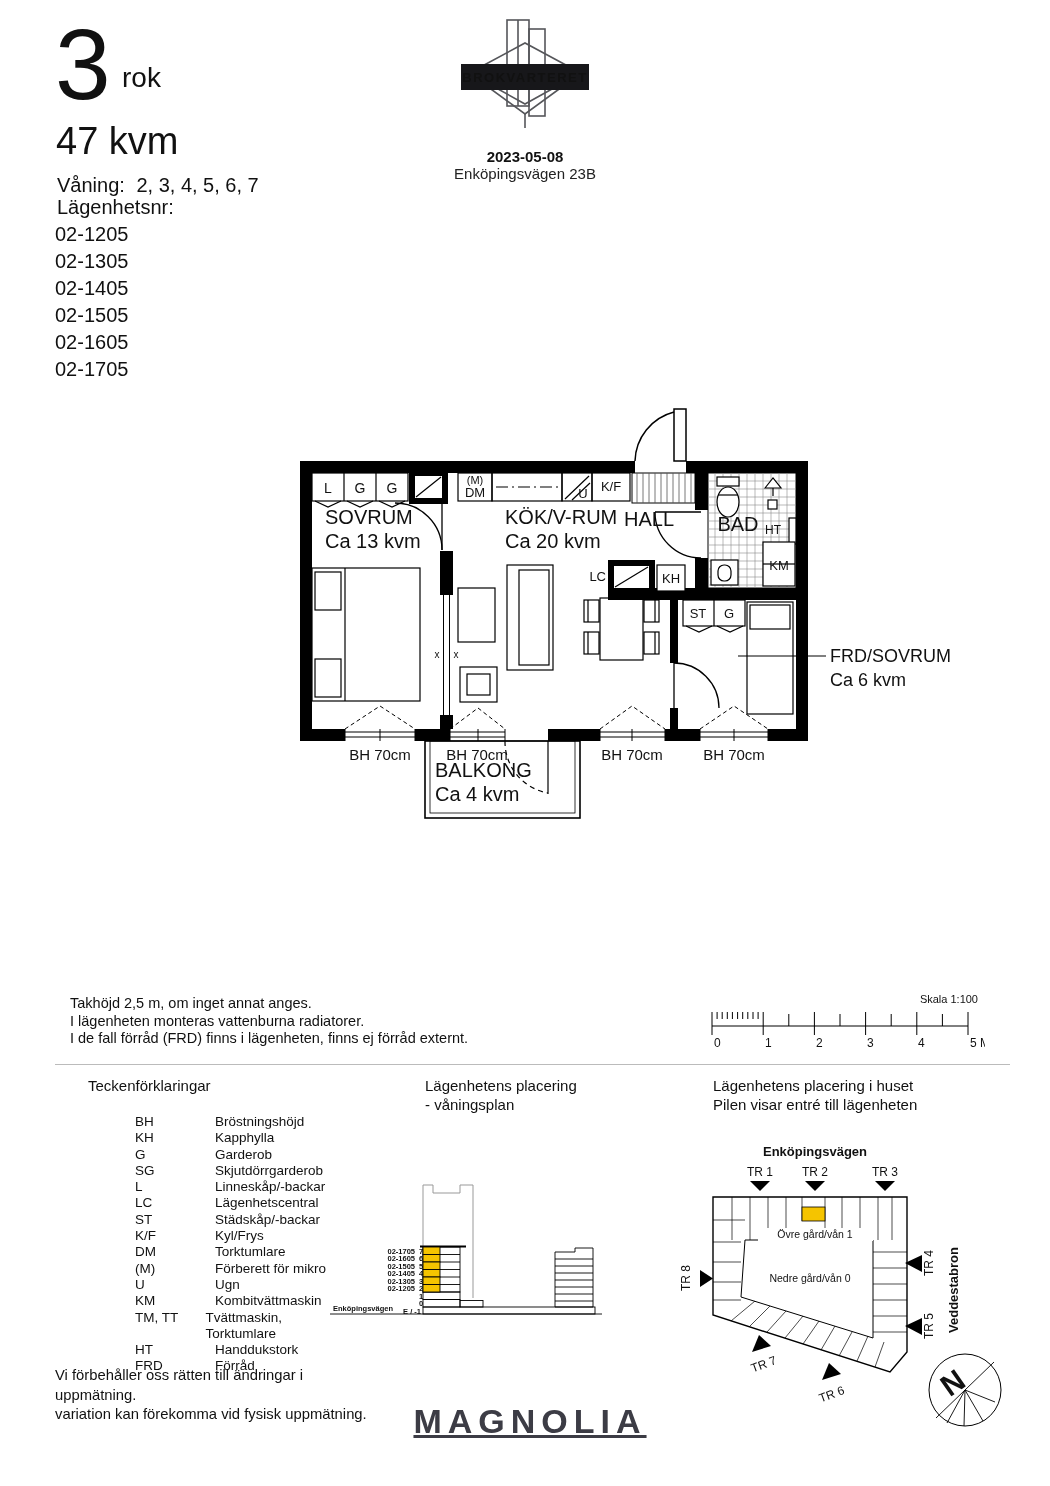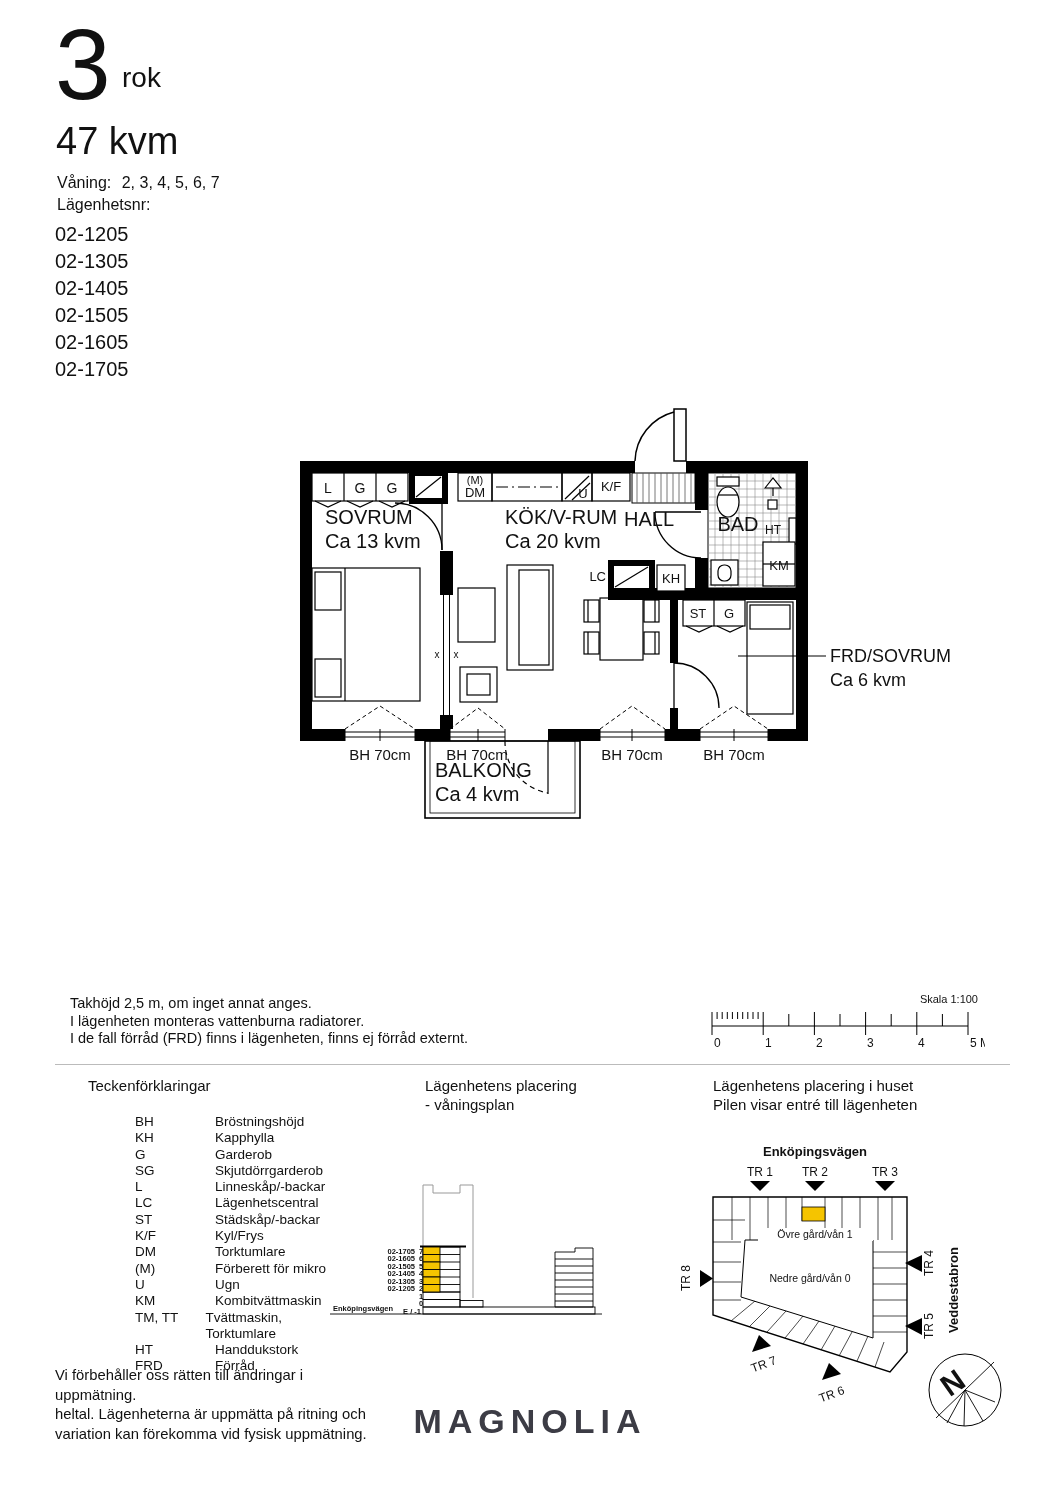--- a/index.html
+++ b/index.html
@@ -2,33 +2,33 @@
 <html><head>
 <meta charset="utf-8">
 <style>
   html,body{margin:0;padding:0;background:#fff;}
   .page{position:relative;width:1050px;height:1486px;background:#fff;overflow:hidden;
         font-family:"Liberation Sans",sans-serif;color:#111;}
   .abs{position:absolute;}
   .big-number{font-size:100px;line-height:0.85;font-weight:400;}
   .rok{font-size:28px;}
   .kvm{font-size:38px;}
-  .meta{font-size:16px;}
+  .meta{font-size:20px;}
   .apt-list{font-size:20px;line-height:27px;}
   .logo-block{text-align:center;width:220px;}
   .logo-date{font-size:15px;font-weight:bold;margin-top:4px;}
   .logo-addr{font-size:15px;color:#222;}
   .notes{font-size:14.5px;line-height:17.5px;}
   .skala{font-size:11px;text-align:right;width:120px;}
   .rule{height:1px;background:#bbb;}
   .sec-title{font-size:15px;line-height:19px;}
   .legend-row{font-size:13.5px;line-height:16.3px;display:flex;}
   .legend-abbr{width:80px;margin-left:47px;}
   .disclaimer{font-size:14.8px;line-height:19.5px;}
-  .brand{font-size:34px;font-weight:bold;letter-spacing:6px;color:#3c3c45;text-align:center;width:300px;}
+  .brand{font-size:34px;font-weight:bold;letter-spacing:6px;color:#3c3c45;text-align:center;width:300px;text-decoration:underline;}
   svg text{font-family:"Liberation Sans",sans-serif;fill:#111;}
   .w{stroke:#000;fill:none;}
 </style>
 </head>
 <body>
 
 <div class="page">
 
   <div class="abs big-number" style="left:55px;top:22px;">3</div>
   <div class="abs rok" style="left:122px;top:62px;">rok</div>
@@ -42,20 +42,37 @@
 
   <div class="abs apt-list" style="left:55px;top:221px;">
     <div>02-1205</div>
     <div>02-1305</div>
     <div>02-1405</div>
     <div>02-1505</div>
     <div>02-1605</div>
     <div>02-1705</div>
   </div>
 
+  <div class="abs logo-block" style="left:415px;top:14px;">
+    <svg width="140" height="126" viewBox="0 0 140 126">
+      <g stroke="#55565a" stroke-width="1.6" fill="none">
+        <polyline points="18,57 70,29 122,57"></polyline>
+        <polyline points="18,57 18,62 70,100 122,62 122,57"></polyline>
+        <line x1="70" y1="100" x2="70" y2="114"></line>
+        <polyline points="34,70 70,90 106,70"></polyline>
+        <rect x="52" y="6" width="22" height="86"></rect>
+        <line x1="63" y1="6" x2="63" y2="92"></line>
+        <rect x="74" y="15" width="16" height="87"></rect>
+      </g>
+      <rect x="6" y="50" width="128" height="26" fill="#17171a"></rect>
+      <text x="70" y="68" font-size="13" font-weight="bold" letter-spacing="1.5" text-anchor="middle" fill="#ffffff">BROKVARTERET</text>
+    </svg>
+    <div class="logo-date">2023-05-08</div>
+    <div class="logo-addr">Enköpingsvägen 23B</div>
+  </div>
 
   <svg class="abs" style="left:290px;top:400px;" width="680" height="432" viewBox="0 0 680 432">
 
     <g fill="#000">
       <rect x="10" y="61" width="335" height="12"></rect>
       <rect x="396" y="61" width="122" height="12"></rect>
       <rect x="10" y="61" width="12" height="280"></rect>
       <rect x="506" y="61" width="12" height="280"></rect>
       <rect x="10" y="329" width="45" height="12"></rect>
       <rect x="125" y="329" width="35" height="12"></rect>
@@ -560,18 +577,17 @@
       <line x1="295" y1="250" x2="277" y2="283" stroke="#000" stroke-width="0.9"></line>
       <line x1="295" y1="250" x2="294" y2="286" stroke="#000" stroke-width="0.9"></line>
       <line x1="295" y1="250" x2="313" y2="281" stroke="#000" stroke-width="0.9"></line>
       <line x1="295" y1="250" x2="325" y2="262" stroke="#000" stroke-width="0.9"></line>
       <text font-size="30" font-weight="bold" transform="rotate(-35 283,243)" x="272" y="253">N</text>
     </g>
   </svg>
 
   <div class="abs disclaimer" style="left:55px;top:1366px;width:330px;">
     <div>Vi förbehåller oss rätten till ändringar i uppmätning.</div>
-    <div>heltal. Lägenheterna är uppmätta på ritning och</div>
     <div>variation kan förekomma vid fysisk uppmätning.</div>
   </div>
   <div class="abs brand" style="left:380px;top:1402px;">MAGNOLIA</div>
 
 </div>
 
 </body></html>

